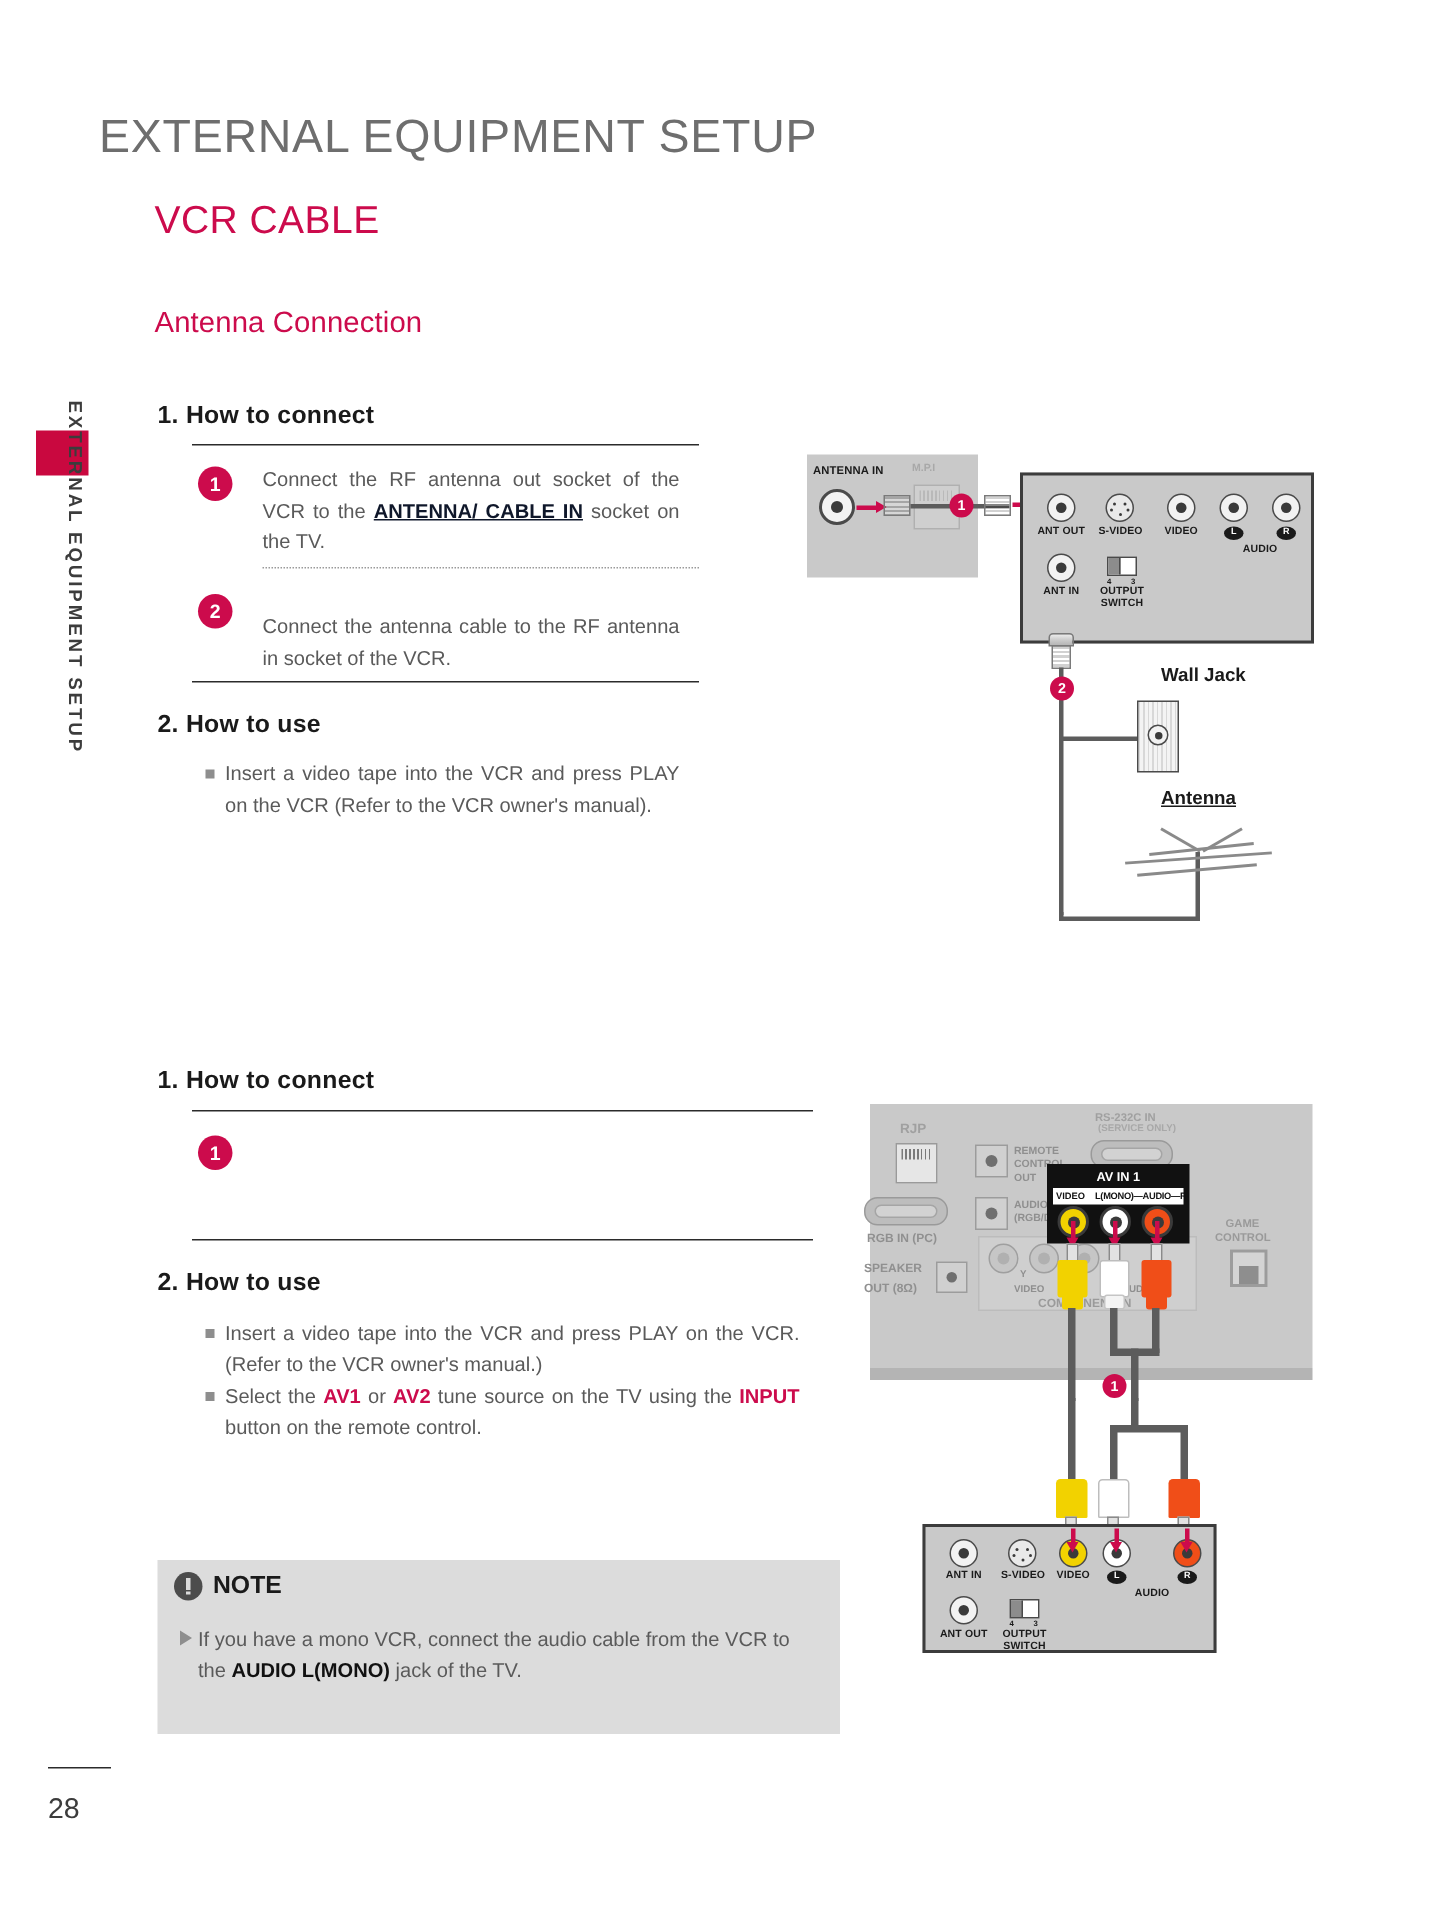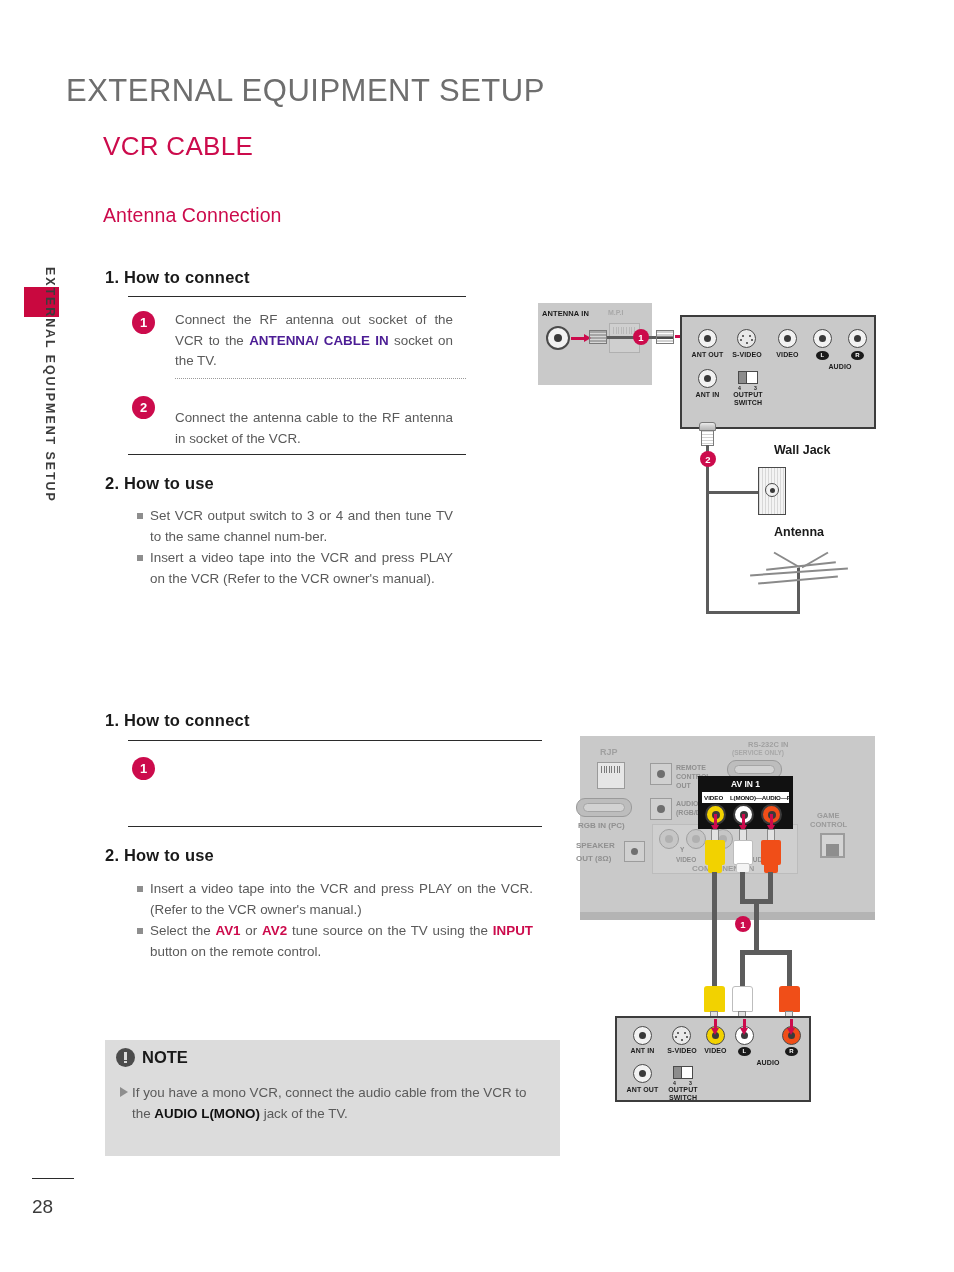--- a/index.html
+++ b/index.html
@@ -32,21 +32,21 @@
   .rule-dot{position:absolute;height:0;border-top:1.5px dotted #9a9a9a;}
 
   
   .badge{
     position:absolute;width:23px;height:23px;border-radius:50%;
     background:#cc0b4c;color:#ffffff;font-size:13px;font-weight:bold;
     display:flex;align-items:center;justify-content:center;line-height:1;
   }
   .itemtext{position:absolute;font-size:13.4px;line-height:20.6px;color:#5a5a5a;
     text-align:justify;}
-  .itemtext b{color:#4c1d95;font-weight:bold;}
+  .itemtext b{color:#0f172a;font-weight:bold;text-decoration:underline;}
 
   
   .bullets{position:absolute;font-size:13.4px;line-height:20.6px;color:#5a5a5a;}
   .bullet-row{display:flex;margin-bottom:1px;}
   .bsq{flex:0 0 auto;width:13px;padding-top:7px;}
   .bsq i{display:block;width:6px;height:6px;background:#8e8e8e;}
   .btxt{flex:1 1 auto;text-align:justify;}
   .btxt .pink{color:#cc0b4c;font-weight:bold;}
 
   
@@ -170,26 +170,20 @@
 
   <div class="rule" style="left:128px;top:454px;width:338px;"></div>
 
   <div class="h-step" style="left:105px;top:474px;">2. How to use</div>
 
   <div class="bullets" style="left:137px;top:506px;width:316px;">
     <div class="bullet-row">
       <span class="bsq">
           <i></i>
         </span>
-      <span class="btxt">Set VCR output switch to 3 or 4 and then tune TV to the same channel num-ber.</span>
-    </div>
-    <div class="bullet-row">
-      <span class="bsq">
-          <i></i>
-        </span>
       <span class="btxt">Insert a video tape into the VCR and press PLAY on the VCR (Refer to the VCR owner's manual).</span>
     </div>
   </div>
 
   <div class="h-step" style="left:105px;top:711px;">1. How to connect</div>
 
   <div class="rule" style="left:128px;top:740px;width:414px;"></div>
 
   <div class="badge" style="left:132px;top:757px;">1</div>
 
@@ -298,21 +292,21 @@
     <div class="badge-sm" style="left:162px;top:148px;">2</div>
 
     <div class="wire" style="left:168px;top:188px;width:55px;height:2.6px;"></div>
 
     <div class="plate" style="left:220px;top:164px;width:28px;height:48px;"></div>
     <div class="jack" style="left:227px;top:180px;width:14px;height:14px;border-width:1.4px;">
         <i style="width:5px;height:5px;"></i>
       </div>
     <div class="diaglabel" style="left:236px;top:140px;">Wall Jack</div>
 
-    <div class="diaglabel" style="left:236px;top:222px;">Antenna</div>
+    <div class="diaglabel" style="left:236px;top:222px;text-decoration:underline;">Antenna</div>
     <div class="wire" style="left:168px;top:305px;width:2.6px;height:6px;border-radius:0 0 0 6px;"></div>
     <div class="wire" style="left:168px;top:308px;width:94px;height:2.6px;"></div>
     <div class="antmast" style="left:259px;top:265px;width:2.6px;height:45px;"></div>
     <div class="antbar" style="left:212px;top:268px;width:98px;height:2.2px;transform:rotate(-4deg);"></div>
     <div class="antbar" style="left:220px;top:276px;width:80px;height:2px;transform:rotate(-5deg);"></div>
     <div class="antbar" style="left:228px;top:262px;width:70px;height:2px;transform:rotate(-6deg);"></div>
     <div class="antbar" style="left:234px;top:256px;width:30px;height:2px;transform:rotate(30deg);"></div>
     <div class="antbar" style="left:262px;top:256px;width:30px;height:2px;transform:rotate(-30deg);"></div>
   </div>
 
@@ -343,21 +337,21 @@
     <div class="lbl-ghost" style="left:96px;top:28px;font-size:7px;color:#8f8f8f;">REMOTE</div>
     <div class="lbl-ghost" style="left:96px;top:37px;font-size:7px;color:#8f8f8f;">CONTROL</div>
     <div class="lbl-ghost" style="left:96px;top:46px;font-size:7px;color:#8f8f8f;">OUT</div>
 
     <div class="sqport" style="left:70px;top:62px;width:22px;height:22px;">
         <i></i>
       </div>
     <div class="lbl-ghost" style="left:96px;top:64px;font-size:7px;color:#8f8f8f;">AUDIO IN</div>
     <div class="lbl-ghost" style="left:96px;top:73px;font-size:7px;color:#8f8f8f;">(RGB/DVI)</div>
 
-    <div class="lbl-ghost" style="left:150px;top:4px;font-size:7.5px;color:#a0a0a0;margin-left:18px;">RS-232C IN</div>
+    <div class="lbl-ghost" style="left:150px;top:4px;font-size:7.5px;color:#a0a0a0;">RS-232C IN</div>
     <div class="lbl-ghost" style="left:152px;top:13px;font-size:6.5px;color:#a8a8a8;">(SERVICE ONLY)</div>
     <div class="dsub" style="left:147px;top:24px;width:55px;height:19px;">
         <i></i>
       </div>
 
     <div class="compbox" style="left:72px;top:88px;width:146px;height:50px;"></div>
     <div class="jack" style="left:79px;top:93px;width:20px;height:20px;background:#c6c6c6;border-color:#9f9f9f;">
         <i style="width:8px;height:8px;background:#b0b0b0;"></i>
       </div>
     <div class="jack" style="left:106px;top:93px;width:20px;height:20px;background:#c6c6c6;border-color:#9f9f9f;">

